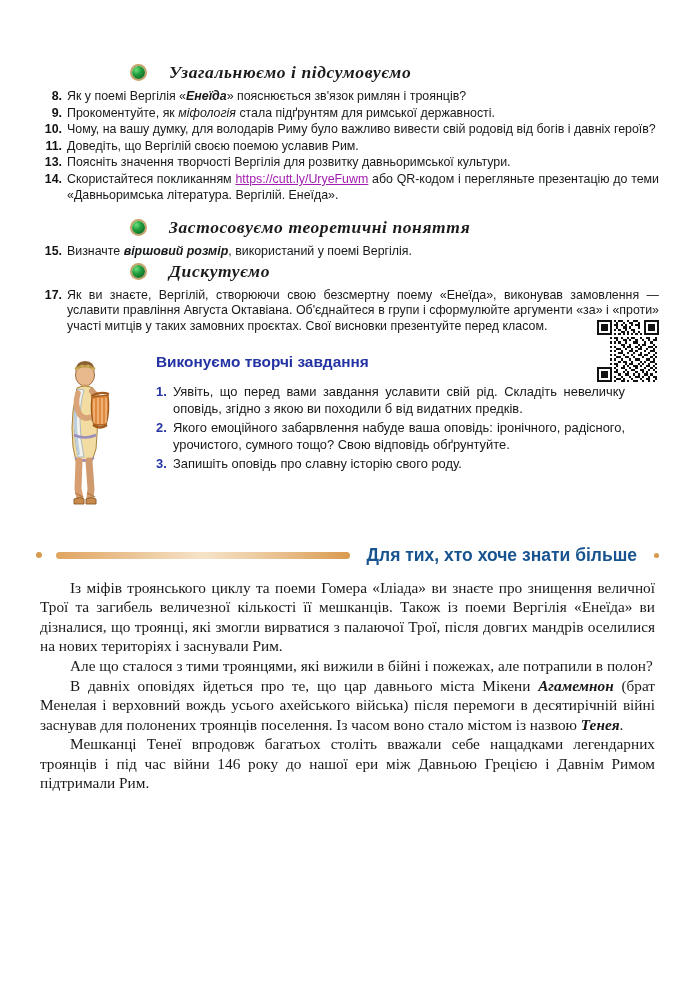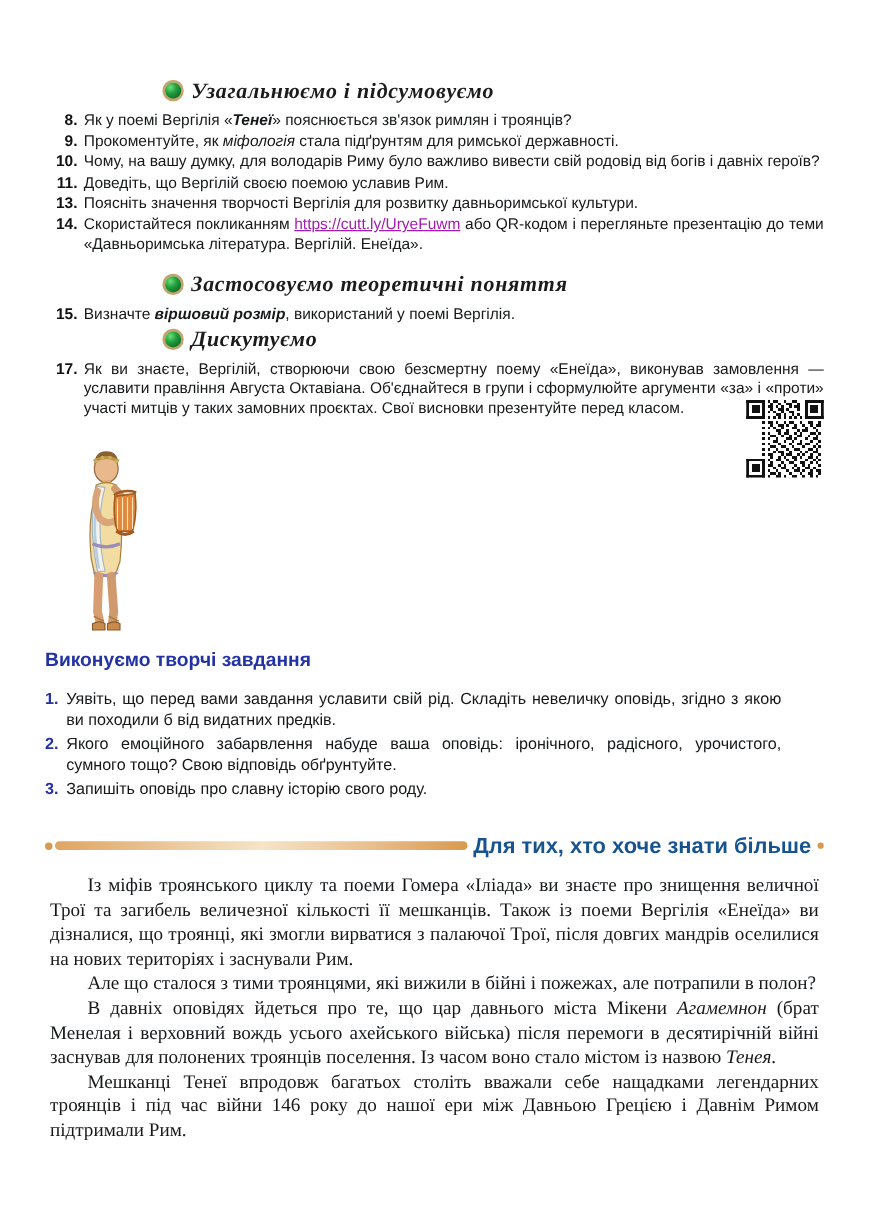--- a/index.html
+++ b/index.html
@@ -20,21 +20,21 @@
     width: 695px;
     height: 983px;
     box-sizing: border-box;
     padding: 0 36px;
   }
 
   
   .gem-heading {
     display: flex;
     align-items: center;
-    gap: 8px;
+    gap: 24px;
     margin: 0;
     padding-left: 96px;
   }
   .gem {
     width: 13px;
     height: 13px;
     border-radius: 50%;
     background: radial-gradient(circle at 33% 30%, #6fe07a 0%, #23a041 38%, #0f6b23 80%, #0b4f19 100%);
     box-shadow: 0 0 0 2px #c6a36a, 0 1px 1px rgba(0,0,0,.35);
     flex: 0 0 auto;
@@ -92,21 +92,21 @@
     top: 258px;
     width: 62px;
     height: 62px;
   }
   .qr svg { display:block; }
 
   
   .creative {
     display: flex;
     margin-top: 18px;
-    flex-direction: column;
+    gap: 16px;
   }
   .figure-wrap {
     flex: 0 0 82px;
     padding-left: 22px;
     padding-top: 4px;
   }
   .creative-body { flex: 1 1 auto; padding-right: 34px; }
   .creative-title {
     color: #2433a4;
     font-weight: bold;
@@ -126,21 +126,21 @@
     color: #2433a4;
     font-weight: bold;
   }
   .clist .txt { flex: 1 1 auto; text-align: justify; }
 
   
   .more-head {
     display: flex;
     align-items: center;
     margin-top: 26px;
-    gap: 0;
+    gap: 12px;
   }
   .rule-dot {
     width: 6px; height: 6px; border-radius: 50%;
     background: #d79a4e; flex: 0 0 auto;
   }
   .rule-bar {
     flex: 1 1 auto;
     height: 7px;
     border-radius: 4px;
     background: linear-gradient(to right, #e0a561 0%, #e9c08f 22%, #f6e4c8 50%, #e9c08f 76%, #d99a4e 100%);
@@ -161,21 +161,21 @@
   
   .serif-body {
     font-family: "Liberation Serif", serif;
     font-size: 15.3px;
     line-height: 19.6px;
     text-align: justify;
     margin-top: 12px;
     padding: 0 4px;
   }
   .serif-body p { margin: 0; text-indent: 30px; }
-  .serif-body b { font-style: italic; font-weight: normal; }
+  .serif-body b { font-style: italic; font-weight: bold; }
 
   
   .footer {
     position: absolute;
     left: 0; right: 0;
     bottom: 8px;
     height: 56px;
   }
   .footer svg { display: block; }
 </style>
@@ -184,21 +184,21 @@
 
 <div class="page">
 
   <div class="gem-heading" style="margin-top:62px;">
     <span class="gem"></span>
     <span class="ttl">Узагальнюємо і підсумовуємо</span>
   </div>
   <ul class="qlist" id="list-summarize">
       <li>
         <span class="num">8.</span>
-        <span class="txt">Як у поемі Вергілія «<b>Тенеї</b>» пояснюється зв'язок римлян і троянців?</span>
+        <span class="txt">Як у поемі Вергілія «<b>Енеїда</b>» пояснюється зв'язок римлян і троянців?</span>
       </li>
       <li>
         <span class="num">9.</span>
         <span class="txt">Прокоментуйте, як <i>міфологія</i> стала підґрунтям для римської державності.</span>
       </li>
       <li>
         <span class="num">10.</span>
         <span class="txt">Чому, на вашу думку, для володарів Риму було важливо вивести свій родовід від богів і давніх героїв?</span>
       </li>
       <li>

